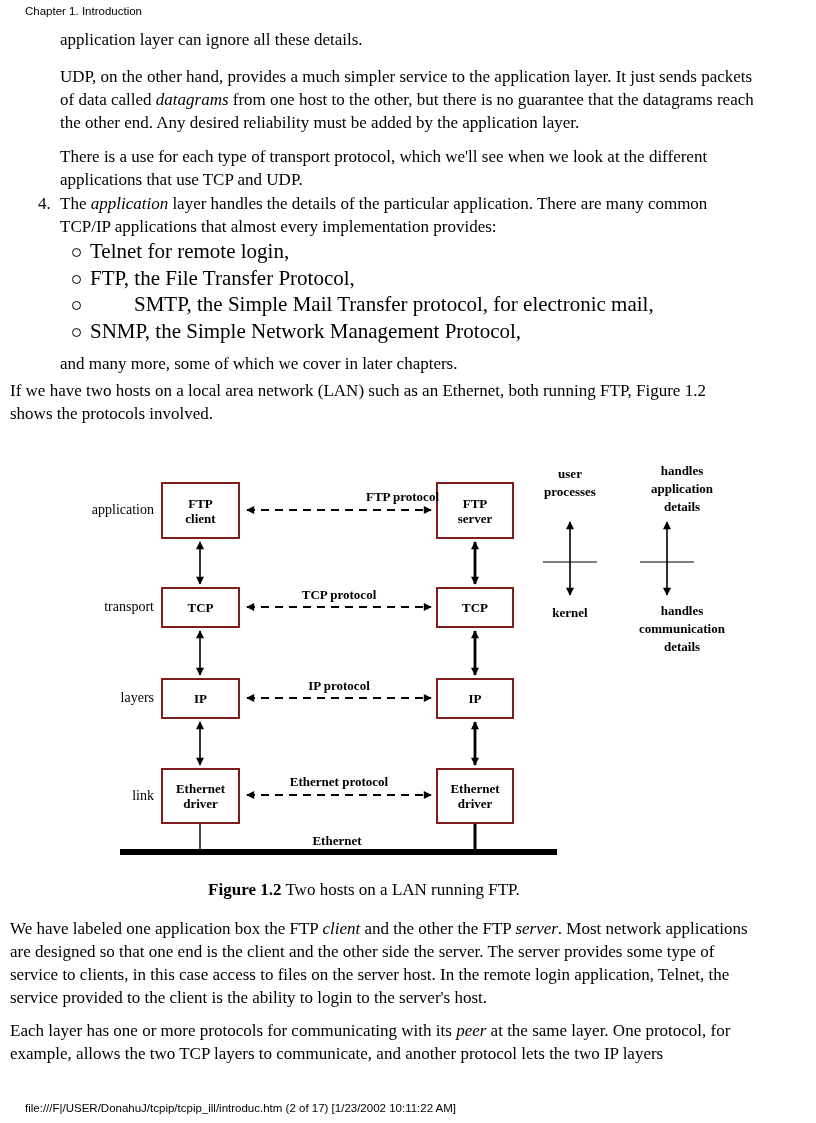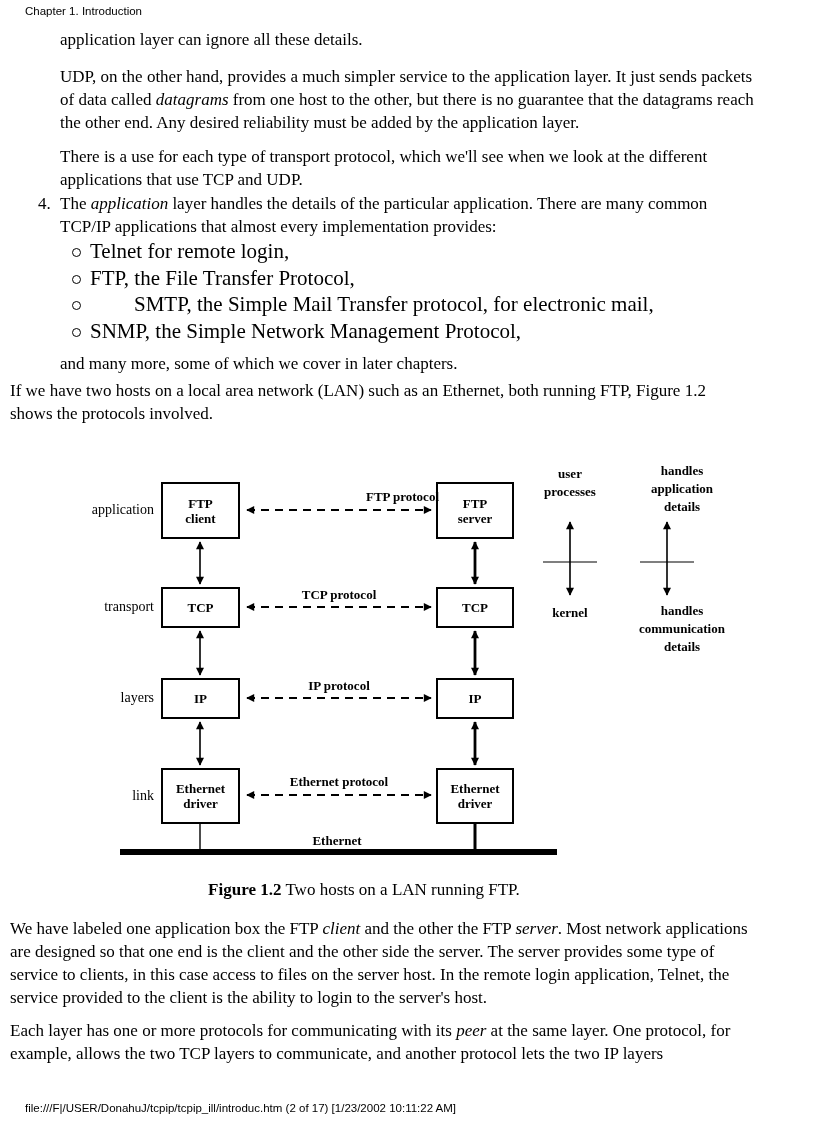--- a/index.html
+++ b/index.html
@@ -9,21 +9,21 @@
   .para{position:absolute;font-size:17px;line-height:23px;white-space:pre-line;color:#000;}
   .indent{left:60px;width:745px;}
   .full{left:10px;width:796px;}
   .para em{font-style:italic;}
   .list-marker{position:absolute;left:38px;top:192px;font-size:17px;line-height:23px;}
   .bullet-row{position:absolute;left:72px;display:flex;align-items:flex-start;}
   .bullet-icon{width:7px;height:7px;border:1.3px solid #000;border-radius:50%;margin-top:8px;flex:none;}
   .bullet-text{margin-left:9px;font-size:21px;line-height:23px;white-space:nowrap;}
   .figure{position:absolute;left:0;top:455px;width:816px;height:420px;}
   .figure svg{position:absolute;left:0;top:0;}
-  .dbox{position:absolute;box-sizing:border-box;border:2px solid #000000;background:#fff;
+  .dbox{position:absolute;box-sizing:border-box;border:2px solid #7f1d1d;background:#fff;
         display:flex;align-items:center;justify-content:center;text-align:center;
         font-weight:bold;font-size:13px;line-height:15px;white-space:pre-line;}
   .rowlab{position:absolute;left:0;width:154px;text-align:right;font-size:14px;line-height:16px;}
   .protolab{position:absolute;left:239px;width:200px;text-align:center;font-weight:bold;
             font-size:13px;line-height:14px;}
   .buslab{position:absolute;left:237px;width:200px;text-align:center;font-weight:bold;
           font-size:13px;line-height:14px;}
   .ann{position:absolute;text-align:center;font-weight:600;font-size:13px;line-height:18px;white-space:pre-line;}
   .col1{left:515px;width:110px;}
   .col2{left:622px;width:120px;}

